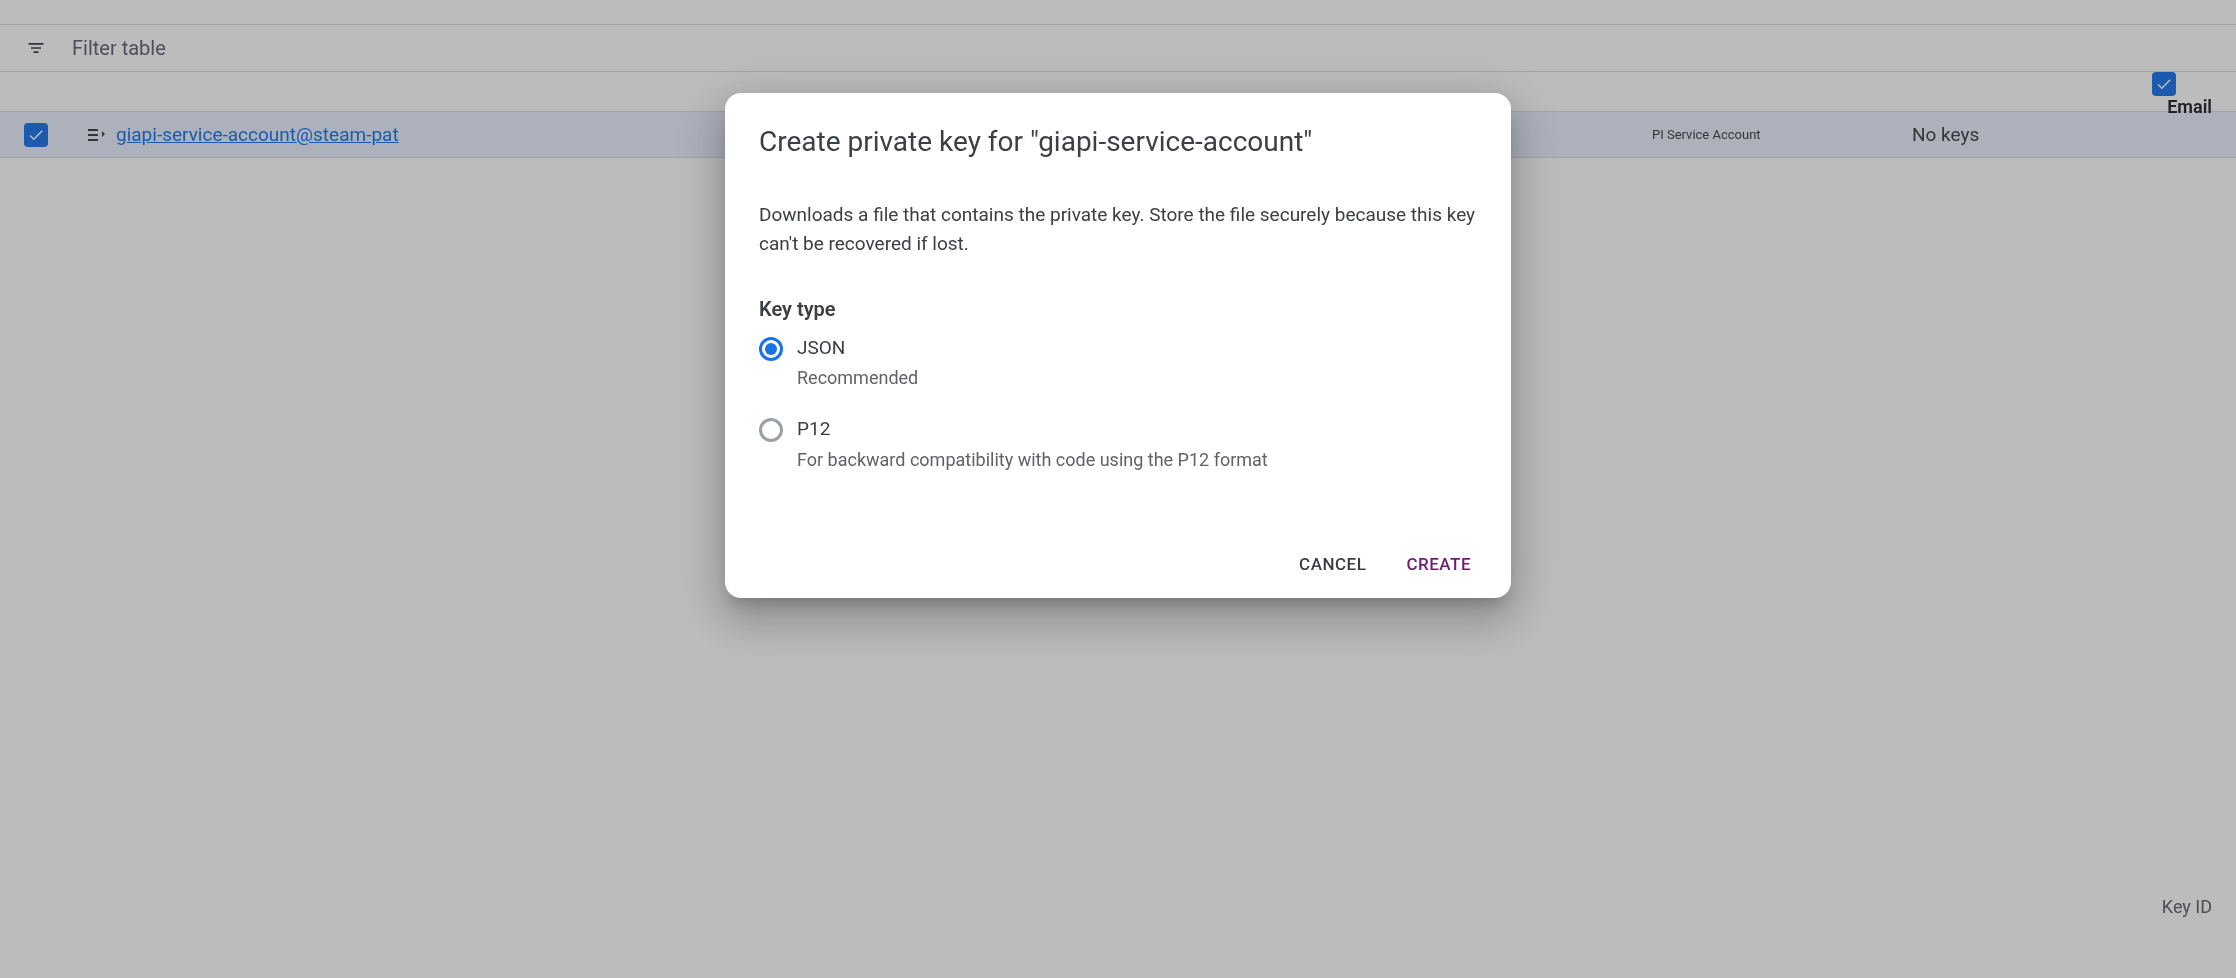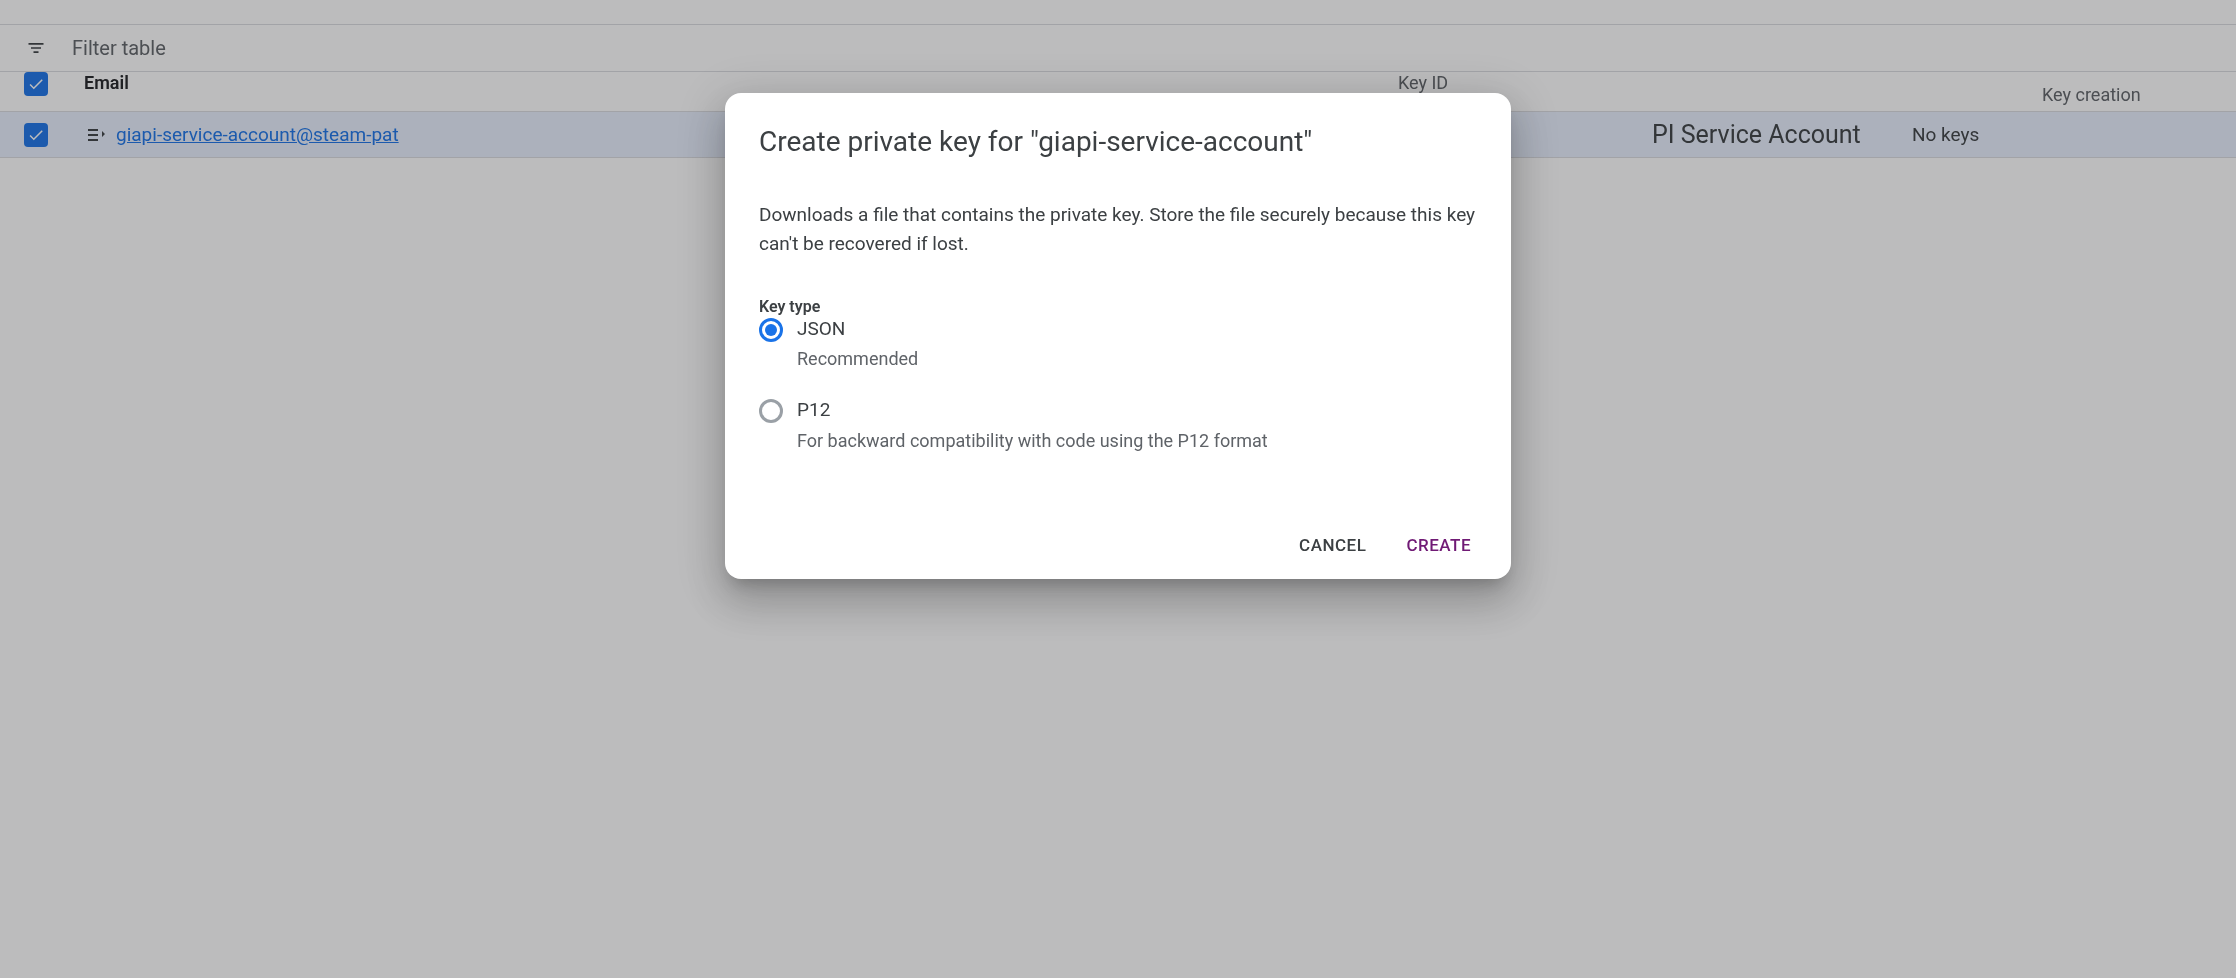--- a/index.html
+++ b/index.html
@@ -33,24 +33,25 @@
       justify-content: center;
       margin-right: 24px;
     }
     .filter-text {
       color: #5f6368;
       font-size: 20px;
     }
     .table-header {
       height: 40px;
       display: flex;
-      align-items: flex-start;
+      align-items: flex-end;
       padding: 0 24px;
       border-bottom: 1px solid #dadce0;
       background: #fff;
+      flex-direction: column;
     }
     .table-row {
       height: 46px;
       display: flex;
       align-items: center;
       padding: 0 24px;
       border-bottom: 1px solid #dadce0;
       background: #e8f0fe;
     }
     .checkbox-cell {
@@ -89,21 +90,21 @@
       display: flex;
       align-items: center;
     }
     .email-link {
       color: #1a73e8;
       text-decoration: underline;
       font-size: 19px;
     }
     .name-cell {
       color: #3c4043;
-      font-size: 25px;
+      font-size: 13px;
       margin-left: auto;
       flex: 0 0 260px;
     }
     .keyid-cell {
       color: #3c4043;
       font-size: 19px;
       flex: 0 0 130px;
     }
     .keycreation-cell {
       flex: 0 0 170px;
@@ -132,23 +133,24 @@
       color: #3c4043;
       margin-bottom: 42px;
     }
     .dialog-description {
       font-size: 19px;
       color: #3c4043;
       line-height: 1.55;
       margin-bottom: 38px;
     }
     .key-type-label {
-      font-size: 16px;
+      font-size: 20px;
       font-weight: 600;
       color: #3c4043;
+      margin-bottom: 14px;
     }
     .radio-group {
       display: flex;
       flex-direction: column;
       gap: 28px;
     }
     .radio-option {
       display: flex;
       align-items: flex-start;
       gap: 14px;

